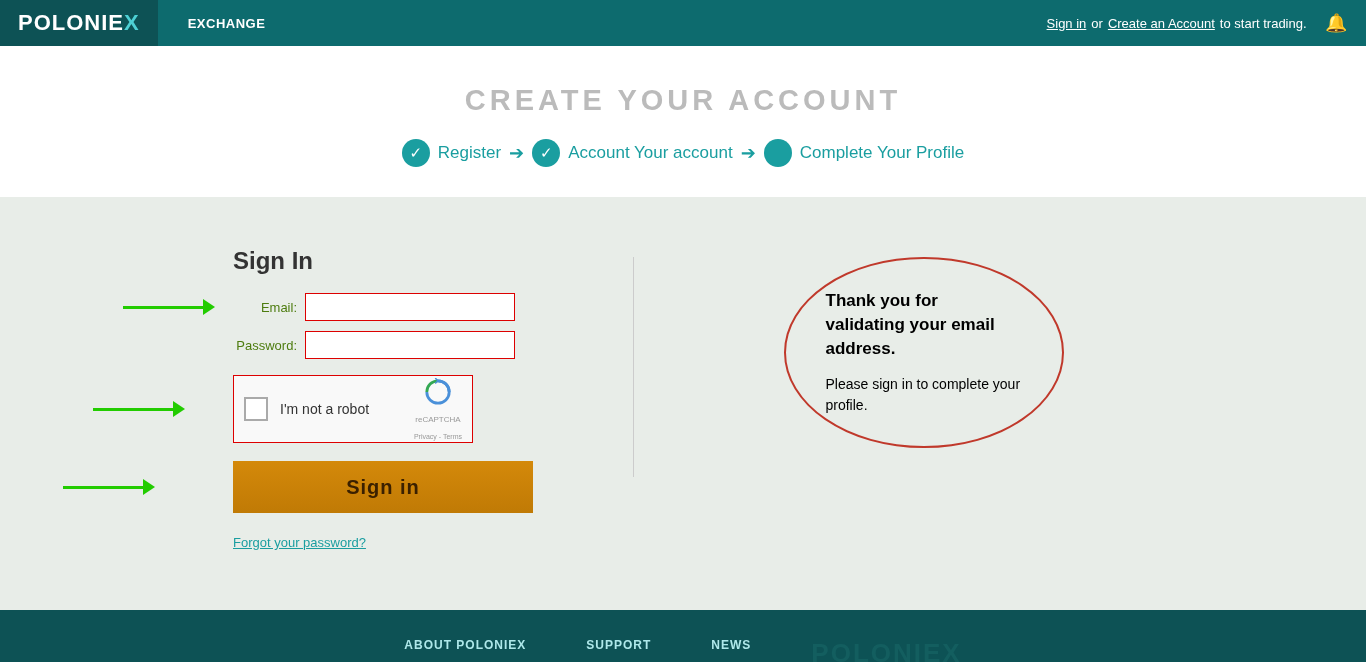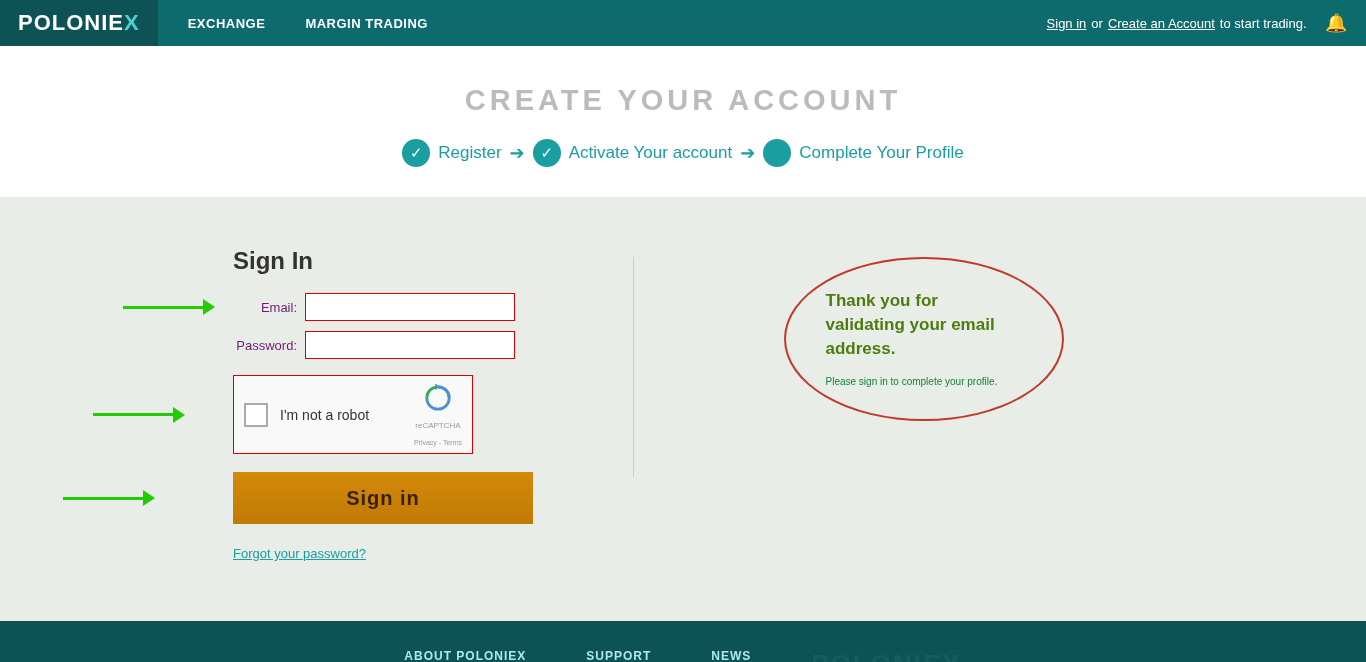--- a/index.html
+++ b/index.html
@@ -145,21 +145,21 @@
       color: #333;
       margin-bottom: 18px;
     }
     .form-row {
       display: flex;
       align-items: center;
       margin-bottom: 10px;
       position: relative;
     }
     .form-label {
-      color: #701a75;
+      color: #4d7c0f;
       font-size: 13px;
       width: 72px;
       text-align: right;
       padding-right: 8px;
     }
     .form-input {
       width: 210px;
       height: 28px;
       border: 1px solid #d00;
       padding: 3px 6px;
@@ -196,21 +196,21 @@
       border-left: 12px solid #22cc00;
     }
 
     
     .captcha-row {
       margin: 16px 0 0 0;
       position: relative;
     }
     .captcha-box {
       width: 240px;
-      height: 79px;
+      height: 68px;
       border: 1px solid #d00;
       background: #f9f9f9;
       display: flex;
       align-items: center;
       padding: 0 10px;
       gap: 12px;
     }
     .captcha-checkbox {
       width: 24px;
       height: 24px;
@@ -279,27 +279,27 @@
     .validation-oval {
       border: 2px solid #c0392b;
       border-radius: 50%;
       padding: 30px 40px;
       max-width: 280px;
       text-align: left;
     }
     .validation-title {
       font-size: 17px;
       font-weight: bold;
-      color: #4d7c0f;
+      color: #000000;
       margin-bottom: 14px;
       line-height: 1.4;
     }
     .validation-text {
-      font-size: 10px;
-      color: #15803d;
+      font-size: 14px;
+      color: #000000;
       line-height: 1.5;
     }
 
     
     .divider-line {
       width: 1px;
       background: #ccc;
       height: 220px;
       margin-top: 10px;
     }
@@ -333,21 +333,20 @@
   </style>
 </head>
 <body>
 
 <nav class="navbar">
   <div class="navbar-logo">
     <span>POLONIE<em>X</em></span>
   </div>
   <div class="nav-links">
     <a class="nav-link" href="#">EXCHANGE</a>
-    <a class="nav-link" href="#">MARGIN TRADING</a>
   </div>
   <div class="nav-right">
     <a href="#">Sign in</a>
     <span> or </span>
     <a href="#">Create an Account</a>
     <span> to start trading.</span>
     <span class="bell-icon">🔔</span>
   </div>
 </nav>
 
@@ -356,21 +355,21 @@
   <div class="steps-row">
 
     <div class="step">
       <div class="step-check">✓</div>
       <span>Register</span>
     </div>
     <span class="step-arrow">➔</span>
 
     <div class="step">
       <div class="step-check">✓</div>
-      <span>Activate Your account</span>
+      <span>Account Your account</span>
     </div>
     <span class="step-arrow">➔</span>
 
     <div class="step">
       <div class="step-circle"></div>
       <span>Complete Your Profile</span>
     </div>
   </div>
 </div>
 

